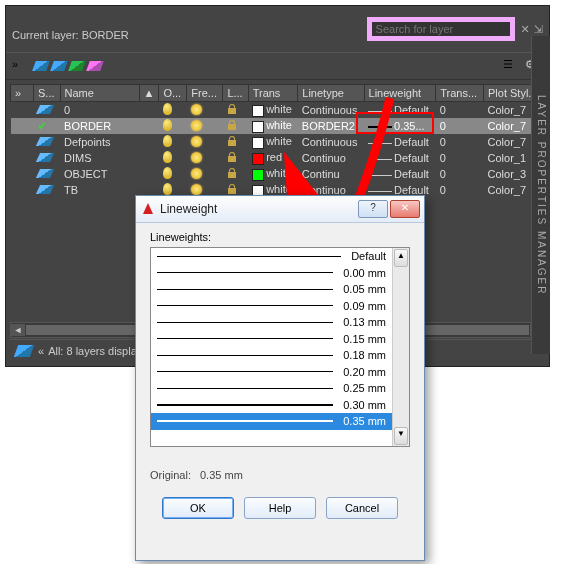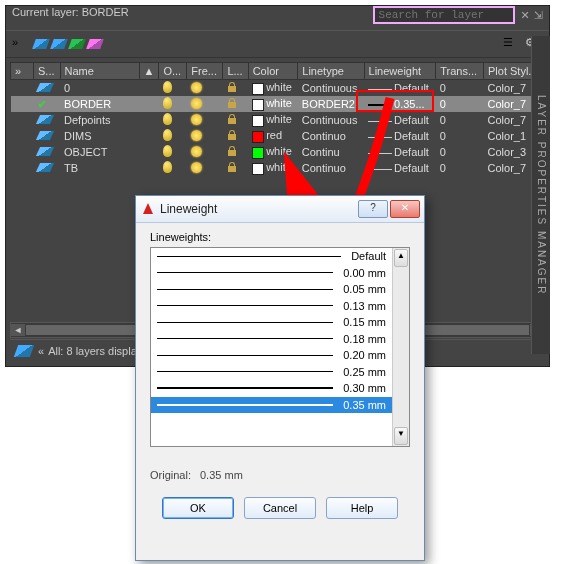--- a/index.html
+++ b/index.html
@@ -18,33 +18,32 @@
   left: 5px;
   top: 5px;
   width: 543px;
   height: 360px;
   background: #444;
   border: 1px solid #222;
 }
 .panel-title-bar {
   height: 24px;
   display: flex;
-  align-items: flex-start;
-  padding: 0 6px;
+  align-items: flex-end;
+  padding: 11px 6px;
   color: #ccc;
   justify-content: space-between;
 }
 .search-box {
   background: #333;
-  border: 2px solid #f0abfc;
+  border: 5px solid #f0abfc;
   color: #999;
   padding: 1px 4px;
   width: 130px;
   font-size: 11px;
-  font-family: Liberation Mono, monospace;
 }
 .title-icons {
   display: flex;
   gap: 4px;
   margin-left: 6px;
 }
 .title-icons span {
   color: #aaa;
   font-size: 11px;
   cursor: pointer;
@@ -357,21 +356,21 @@
     <table class="ltable" id="layer-table">
       <thead>
         <tr>
           <th style="width:14px;">»</th>
           <th>S...</th>
           <th style="width:70px;">Name</th>
           <th style="width:10px;">▲</th>
           <th>O...</th>
           <th>Fre...</th>
           <th>L...</th>
-          <th>Color</th>
+          <th>Trans</th>
           <th>Linetype</th>
           <th>Lineweight</th>
           <th>Trans...</th>
           <th>Plot Styl...</th>
         </tr>
       </thead>
       <tbody id="layer-tbody">
           <tr>
             <td></td>
             <td><span class="layer-parallelogram"></span></td>
@@ -505,20 +504,24 @@
             <div class="bar" style="height:1px;"></div>
             <span>Default</span>
           </div>
           <div class="lw-row">
             <div class="bar" style="height:1px;"></div>
             <span>0.00 mm</span>
           </div>
           <div class="lw-row">
             <div class="bar" style="height:1px;"></div>
             <span>0.05 mm</span>
+          </div>
+          <div class="lw-row">
+            <div class="bar" style="height:1px;"></div>
+            <span>0.09 mm</span>
           </div>
           <div class="lw-row">
             <div class="bar" style="height:1px;"></div>
             <span>0.13 mm</span>
           </div>
           <div class="lw-row">
             <div class="bar" style="height:1px;"></div>
             <span>0.15 mm</span>
           </div>
           <div class="lw-row">
@@ -546,17 +549,17 @@
         <div class="sbtn">▲</div>
         <div style="flex:1"></div>
         <div class="sbtn">▼</div>
       </div>
     </div>
     <div class="info">
       <div><span class="lbl">Original:</span><span>0.35 mm</span></div>
     </div>
     <div class="dlg-buttons">
       <button class="win-btn primary">OK</button>
+      <button class="win-btn">Help</button>
       <button class="win-btn">Cancel</button>
-      <button class="win-btn">Help</button>
     </div>
   </div>
 </div>
 
 </body></html>

